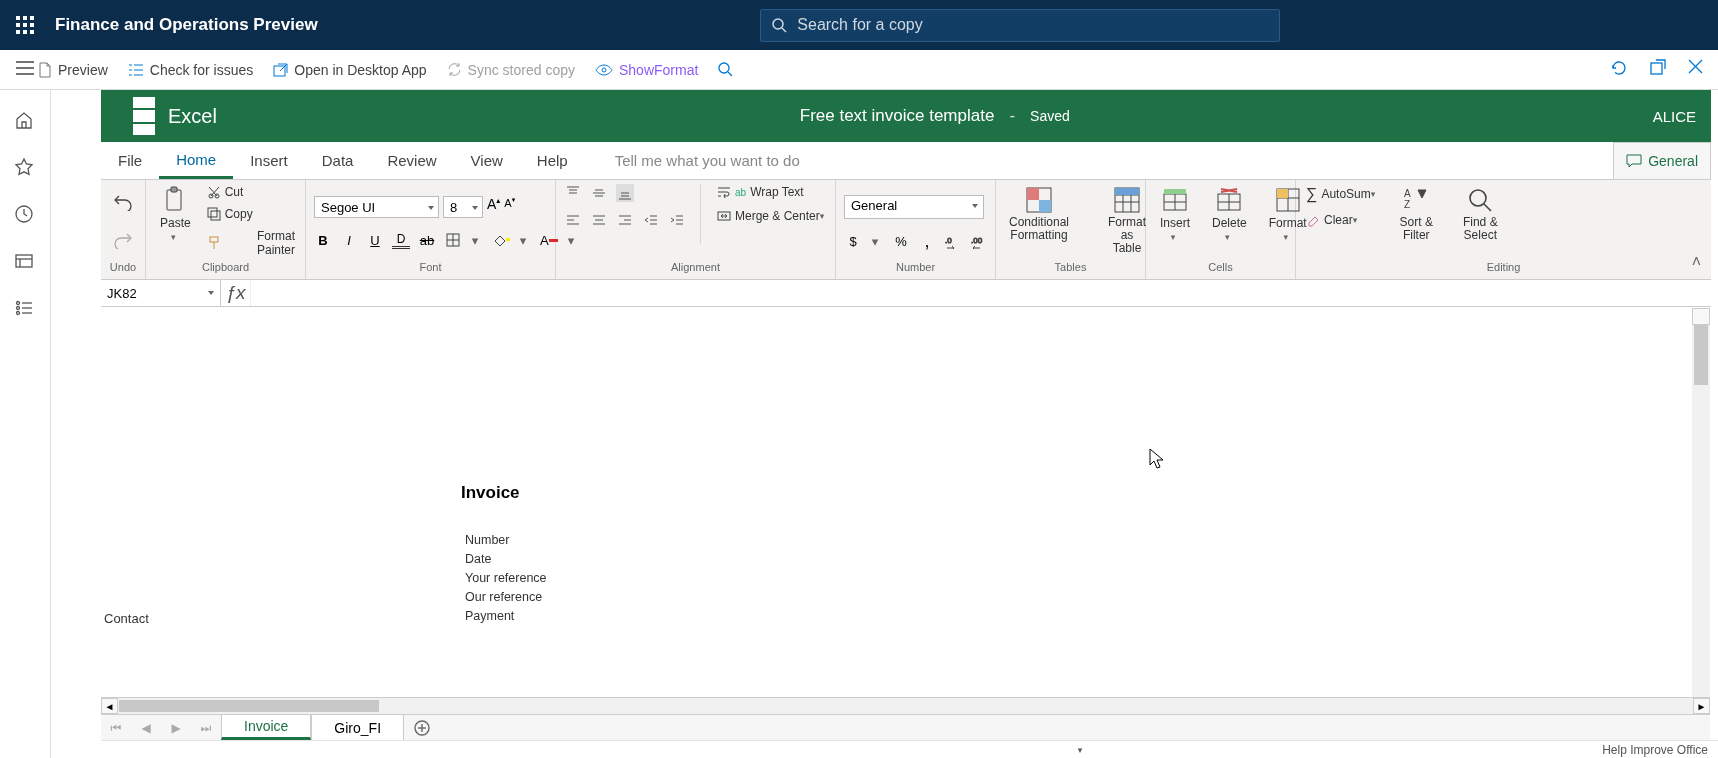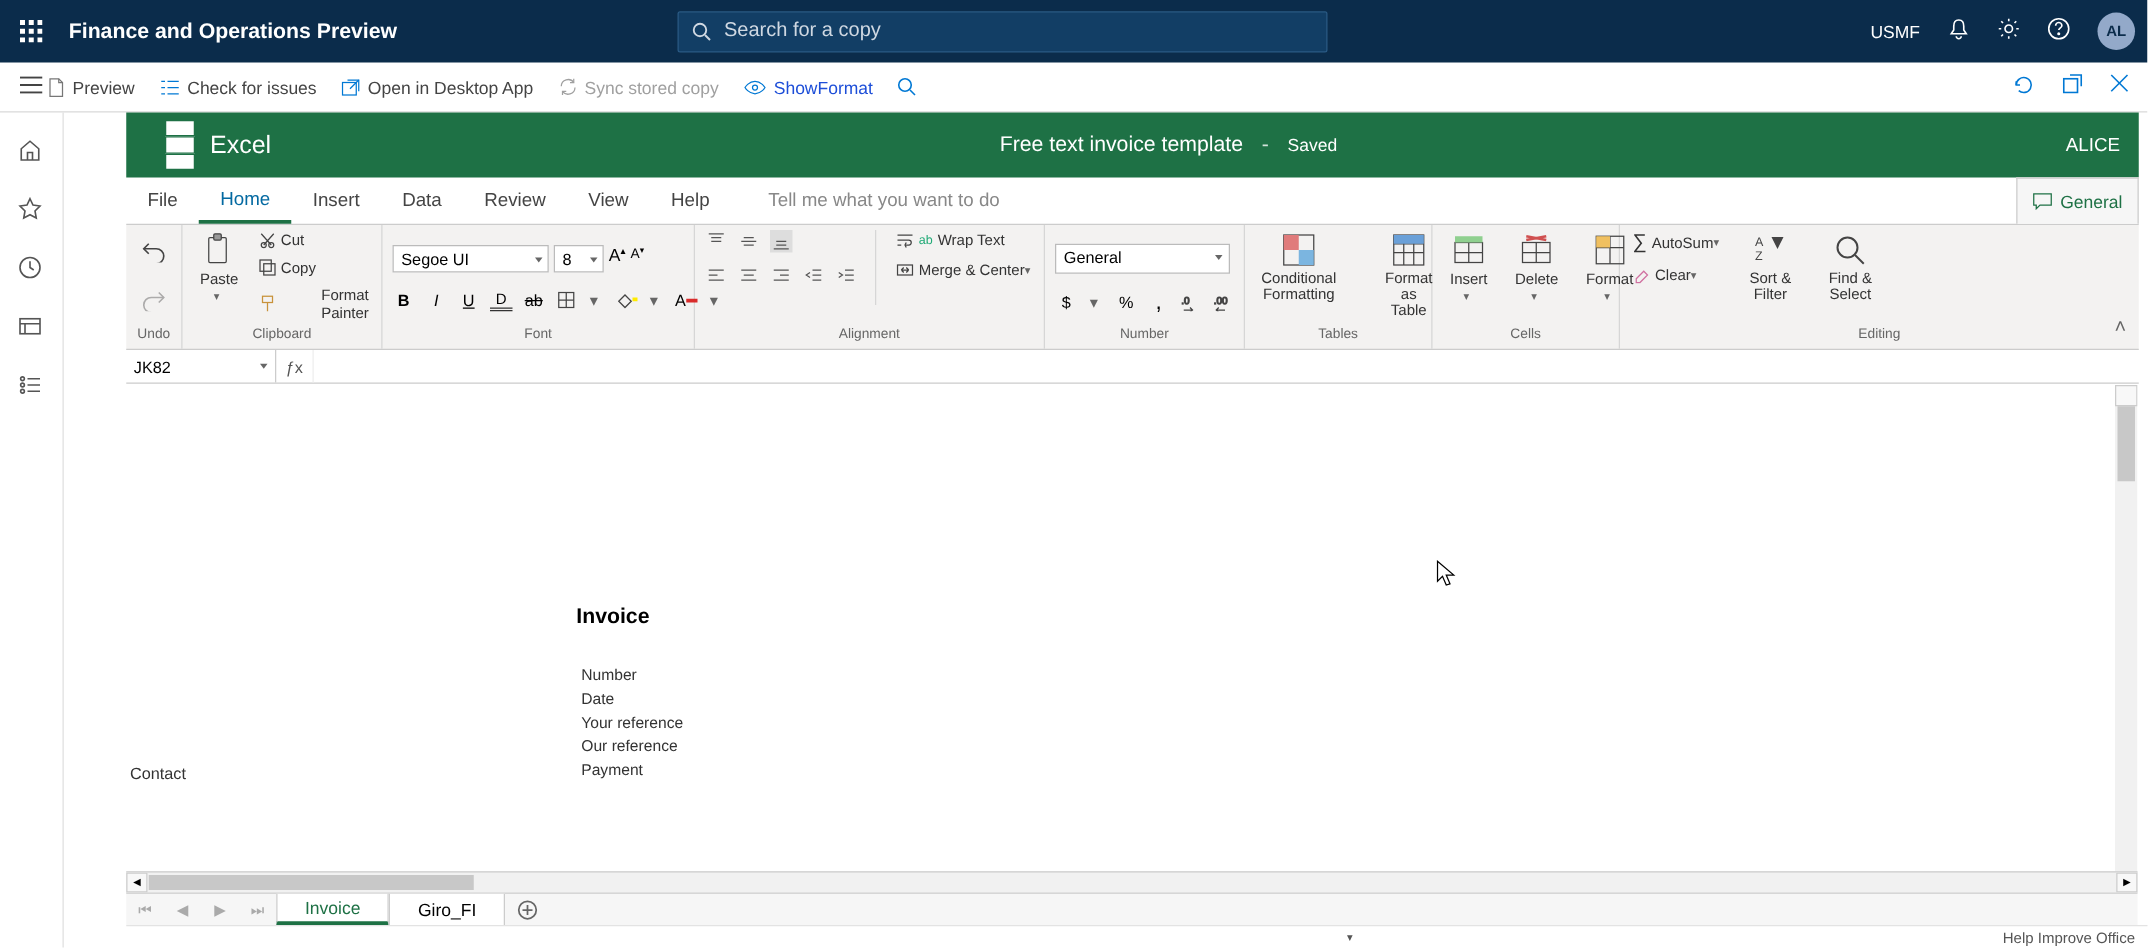--- a/index.html
+++ b/index.html
@@ -12,21 +12,21 @@
 .search{flex:0 0 520px;margin-left:auto;margin-right:auto;height:33px;background:#123e65;border:1px solid #2a5a84;color:#cfd8e2;display:flex;align-items:center;padding:0 10px;border-radius:2px;}
 .search svg{margin-right:10px;}
 .topbar .right{display:flex;align-items:center;gap:22px;margin-left:auto;}
 .topbar .right .txt{font-size:14px;}
 .avatar{width:30px;height:30px;border-radius:50%;background:#93a9c9;display:flex;align-items:center;justify-content:center;color:#0b2c4b;font-size:12px;font-weight:600;}
 
 
 .sectoolbar{height:40px;border-bottom:1px solid #d9d9d9;display:flex;align-items:center;padding-left:38px;gap:20px;color:#444;font-size:14px;}
 .sectoolbar .item{display:flex;align-items:center;gap:6px;}
 .sectoolbar .syncopy{color:#a0a0a0;}
-.sectoolbar .showf{color:#1d4ed8;}
+.sectoolbar .showf{color:#8b5cf6;}
 .sectoolbar .right{margin-left:auto;display:flex;gap:22px;padding-right:15px;}
 .hamburger{position:absolute;top:55px;left:12px;width:26px;height:26px;display:flex;align-items:center;justify-content:center;}
 
 
 .leftrail{position:absolute;top:90px;left:0;width:50px;bottom:0;display:flex;flex-direction:column;align-items:center;gap:25px;padding-top:20px;color:#555;}
 .leftrail .ic{width:22px;height:22px;}
 
 
 .main{position:absolute;top:90px;left:50px;right:0;bottom:0;border-left:1px solid #e0e0e0;}
 
@@ -64,21 +64,21 @@
 .fontsel .sel::after{content:"";position:absolute;right:4px;top:9px;border-left:3px solid transparent;border-right:3px solid transparent;border-top:4px solid #666;}
 .iconrow{display:flex;gap:8px;align-items:center;}
 .iconrow>span,.iconrow>div{width:18px;height:18px;display:flex;align-items:center;justify-content:center;font-size:13px;}
 .chev-d{font-size:9px;color:#666;margin-left:-4px;}
 .collapse-caret{position:absolute;right:10px;bottom:8px;color:#666;}
 
 
 .fbar{height:27px;border-bottom:1px solid #ccc;display:flex;align-items:center;margin-left:50px;margin-right:7px;}
 .fbar .name{width:120px;height:100%;border-right:1px solid #ccc;padding:0 6px;display:flex;align-items:center;font-size:13px;position:relative;}
 .fbar .name::after{content:"";position:absolute;right:6px;top:11px;border-left:3px solid transparent;border-right:3px solid transparent;border-top:4px solid #666;}
-.fbar .fx{width:30px;display:flex;align-items:center;justify-content:center;font-size:13px;color:#555;border-right:1px solid #eee;height:100%;}
+.fbar .fx{width:30px;display:flex;align-items:center;justify-content:center;font-style:italic;font-size:19px;color:#555;border-right:1px solid #eee;height:100%;}
 
 
 .sheet{position:absolute;top:218px;left:50px;right:8px;bottom:60px;overflow:hidden;}
 .sheetInner{position:relative;width:100%;height:100%;}
 .purplebox{position:absolute;top:0;left:422px;width:190px;height:145px;border:2px solid #8a2fa0;padding:12px 10px 6px 30px;font-size:12px;font-weight:700;display:flex;flex-direction:column;gap:4px;}
 .purplebox div{white-space:nowrap;}
 .invoiceH{position:absolute;top:175px;left:360px;font-size:17px;font-weight:700;}
 .fields{position:absolute;top:225px;left:364px;font-size:12.5px;color:#333;display:flex;flex-direction:column;gap:5px;}
 .contact{position:absolute;top:303px;left:3px;font-size:13px;color:#333;}
 .cursor{position:absolute;top:140px;left:1048px;}
@@ -122,39 +122,20 @@
         </g>
       </svg>
   </div>
   <div class="brand">Finance and Operations Preview</div>
   <div class="search">
     <svg width="16" height="16" viewBox="0 0 16 16" fill="none" stroke="#cfd8e2" stroke-width="1.5">
         <circle cx="7" cy="7" r="5"></circle>
         <line x1="11" y1="11" x2="15" y2="15"></line>
       </svg>
     <span>Search for a copy</span>
-  </div>
-  <div class="right">
-    <span class="txt">USMF</span>
-    <span><svg width="18" height="18" viewBox="0 0 18 18" fill="none" stroke="#fff" stroke-width="1.3">
-          <path d="M9 2C6 2 5 4 5 7v3l-2 3h12l-2-3V7c0-3-1-5-4-5z"></path>
-          <path d="M7 15c0 1 1 2 2 2s2-1 2-2"></path>
-        </svg></span>
-    <span><svg width="18" height="18" viewBox="0 0 18 18" fill="none" stroke="#fff" stroke-width="1.3">
-          <circle cx="9" cy="9" r="3"></circle>
-          <path d="M9 1v2M9 15v2M1 9h2M15 9h2M3 3l1.4 1.4M13.6 13.6L15 15M3 15l1.4-1.4M13.6 4.4L15 3"></path>
-        </svg></span>
-    <span><svg width="18" height="18" viewBox="0 0 18 18" fill="none" stroke="#fff" stroke-width="1.3">
-          <circle cx="9" cy="9" r="8"></circle>
-          <path d="M6.5 6.5C6.5 5 8 4 9 4s2.5 1 2.5 2.5S9 8.5 9 10"></path>
-          <circle cx="9" cy="13" r=".6" fill="#fff"></circle>
-        </svg></span>
-    <div class="avatar">
-        <span>AL</span>
-      </div>
   </div>
 </div>
 
 <div class="sectoolbar">
   <div class="item">
       <svg width="14" height="16" viewBox="0 0 14 16" fill="none" stroke="#777">
         <path d="M2 1h7l3 3v11H2z"></path>
         <path d="M9 1v3h3"></path>
       </svg>
       <span>Preview</span>

